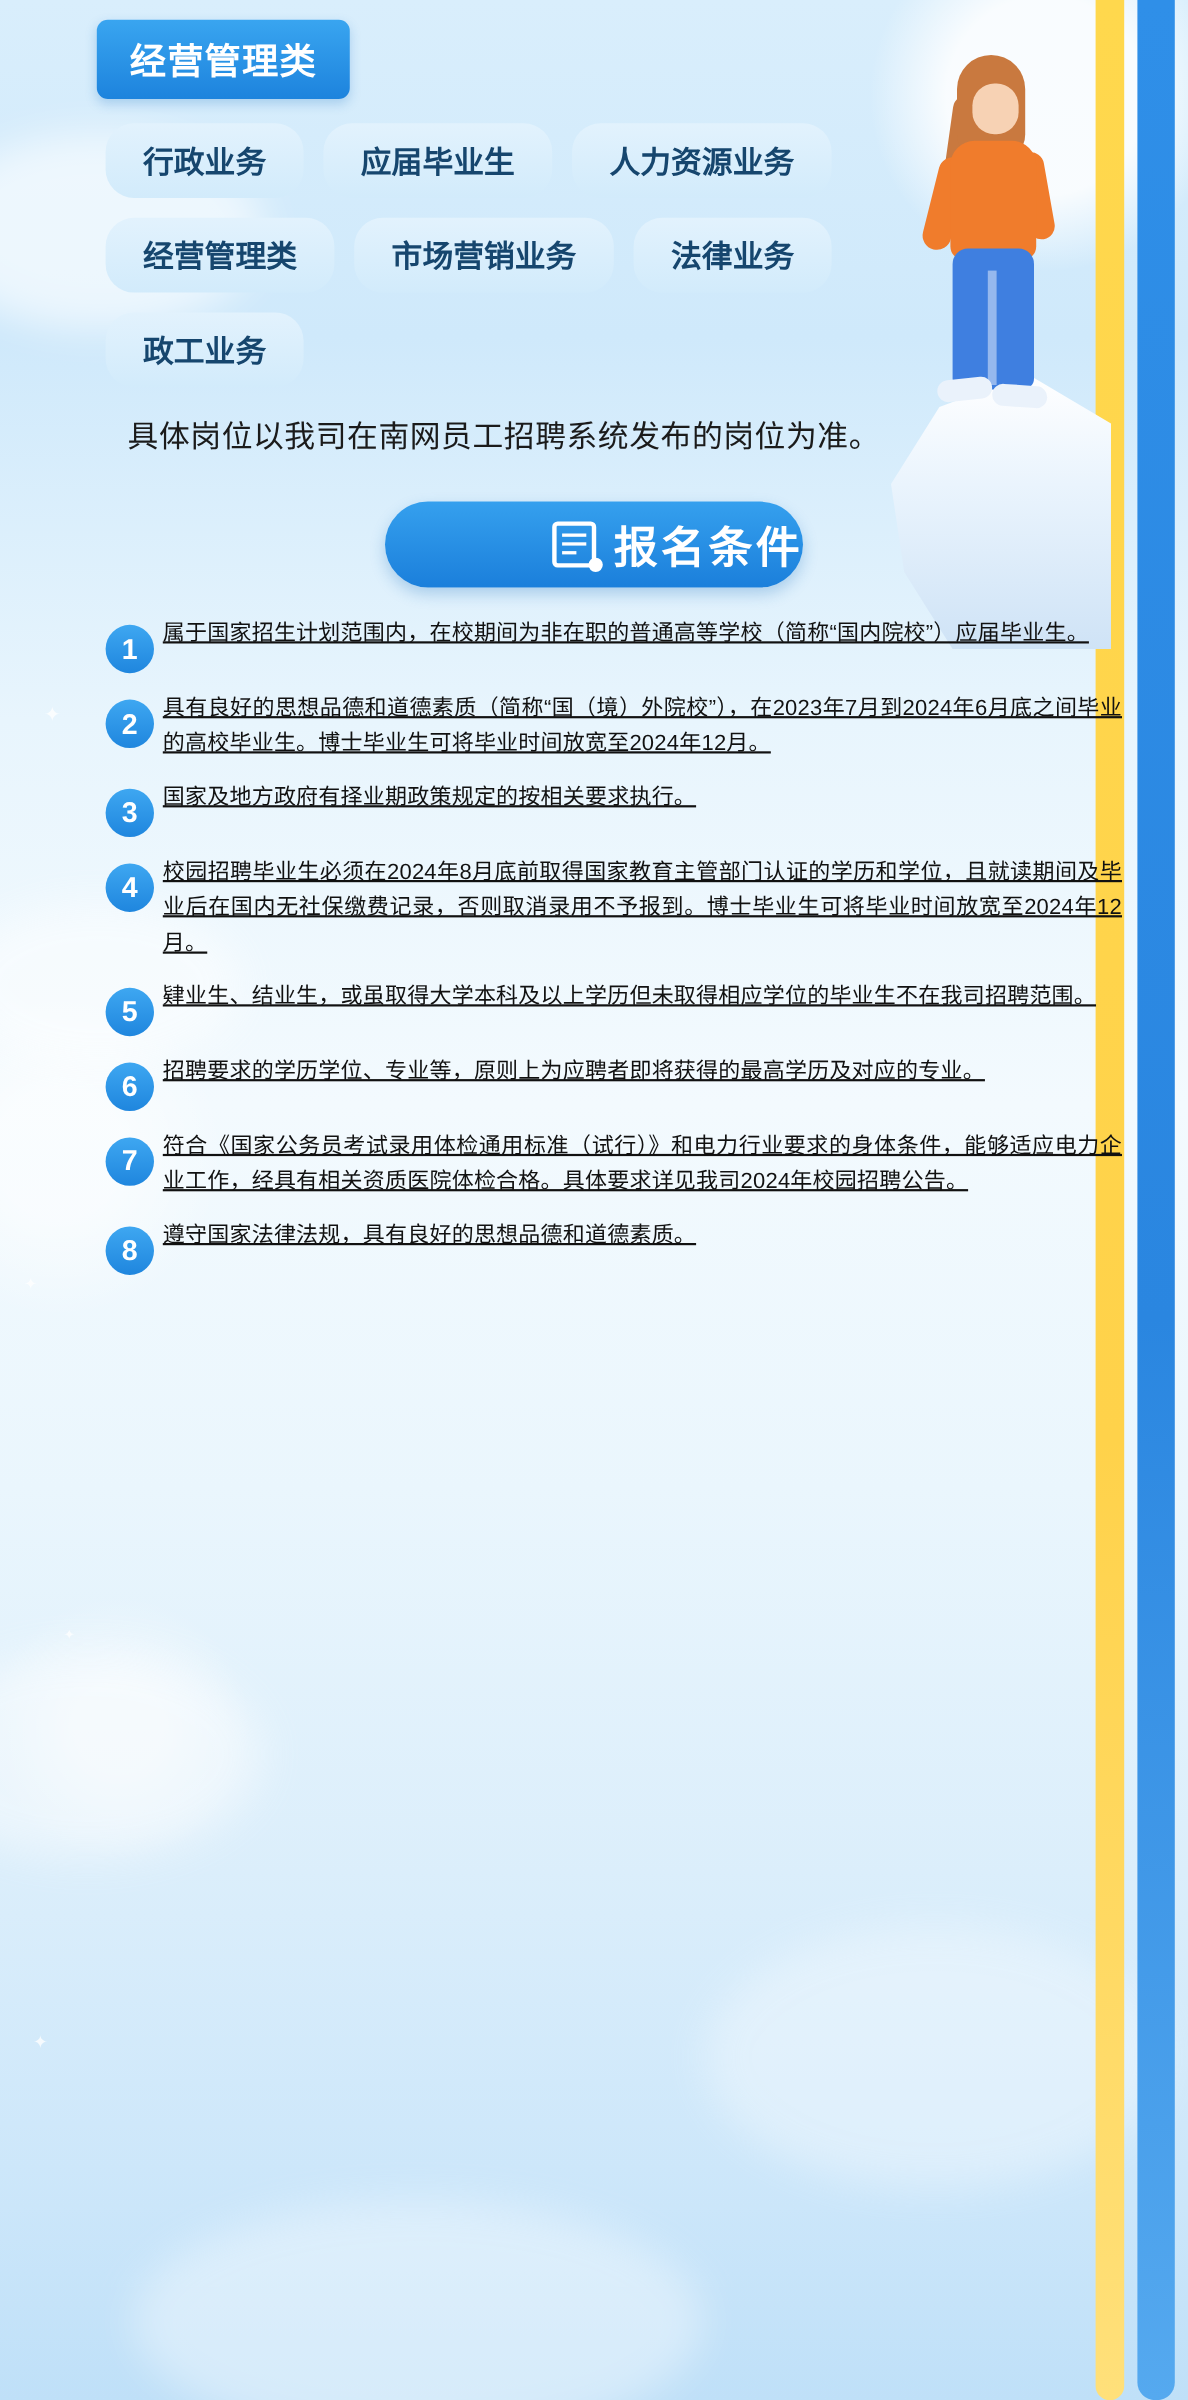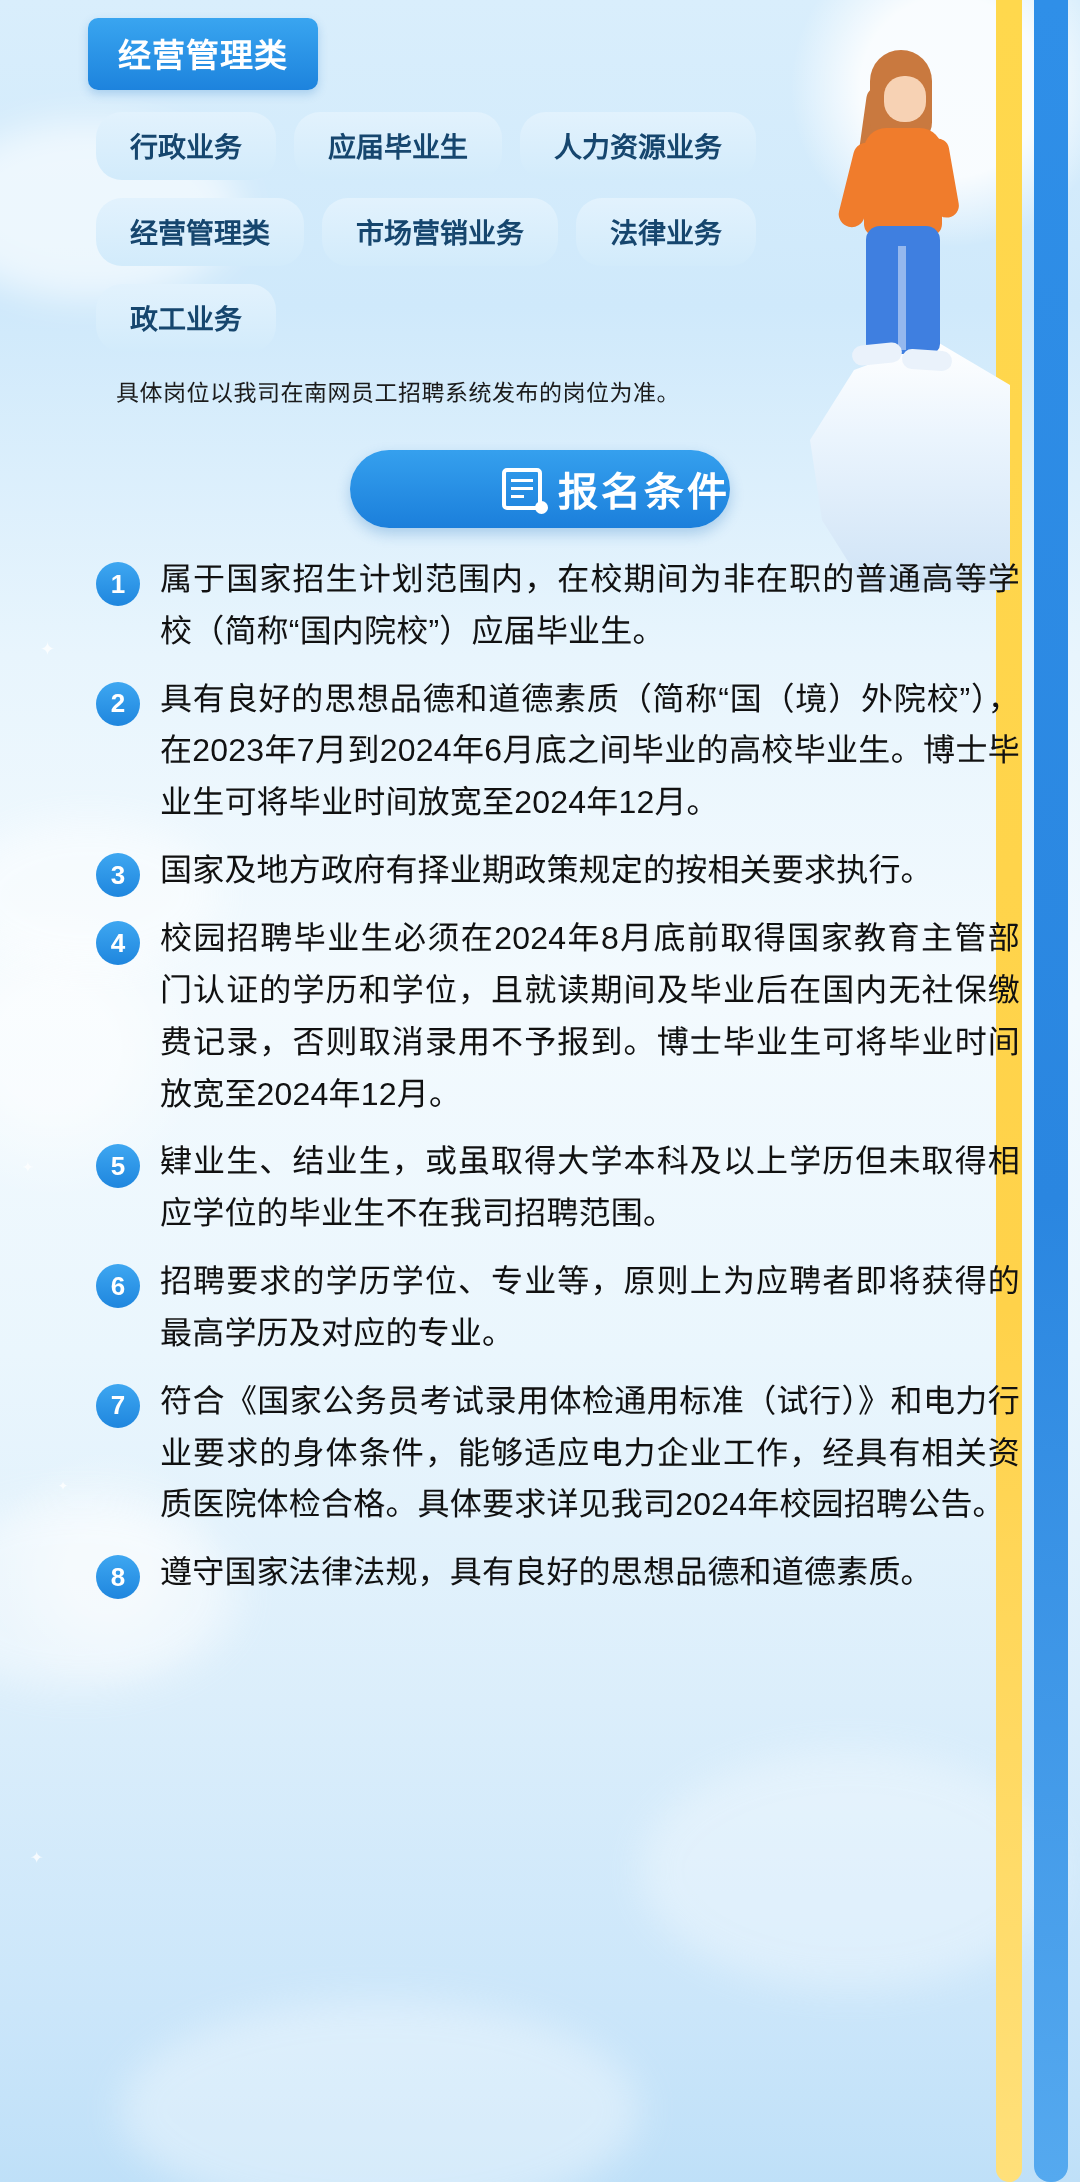--- a/index.html
+++ b/index.html
@@ -154,21 +154,21 @@
     color: #16466e;
     font-size: 28px;
     font-weight: bold;
     padding: 13px 34px 15px 34px;
     border-radius: 26px;
     white-space: nowrap;
   }
 
   .note {
     margin: 22px 0 0 116px;
-    font-size: 23px;
+    font-size: 28px;
     color: #1b1b1b;
     letter-spacing: .5px;
   }
 
   .title-banner {
     margin: 42px auto 0 auto;
     width: 380px;
     height: 78px;
     background: linear-gradient(180deg,#35a0ee 0%, #1b7fdb 100%);
     border-radius: 40px;
@@ -222,26 +222,27 @@
     background: linear-gradient(180deg,#3ea7f1 0%, #1f86de 100%);
     color: #ffffff;
     font-size: 26px;
     font-weight: bold;
     display: flex;
     align-items: center;
     justify-content: center;
     margin-top: 8px;
   }
   .item-text {
-    margin-left: 20px;
-    font-size: 32px;
+    margin-left: 8px;
+    font-size: 20px;
     line-height: 1.62;
     color: #111111;
     letter-spacing: .2px;
     text-align: justify;
+    text-decoration: underline;
   }
   .bottom-space { height: 90px; }
 </style>
 </head>
 <body>
 
 <div id="page">
 
   <div class="cloud c1"></div>
   <div class="cloud c2"></div>

